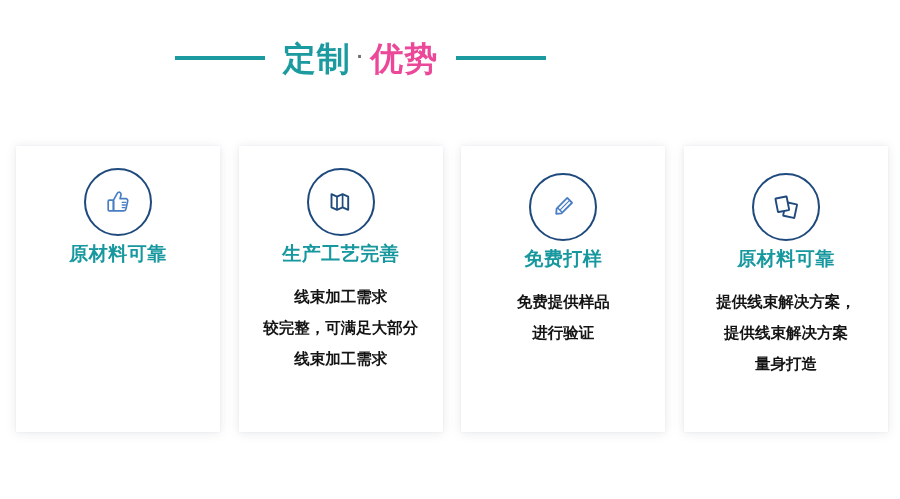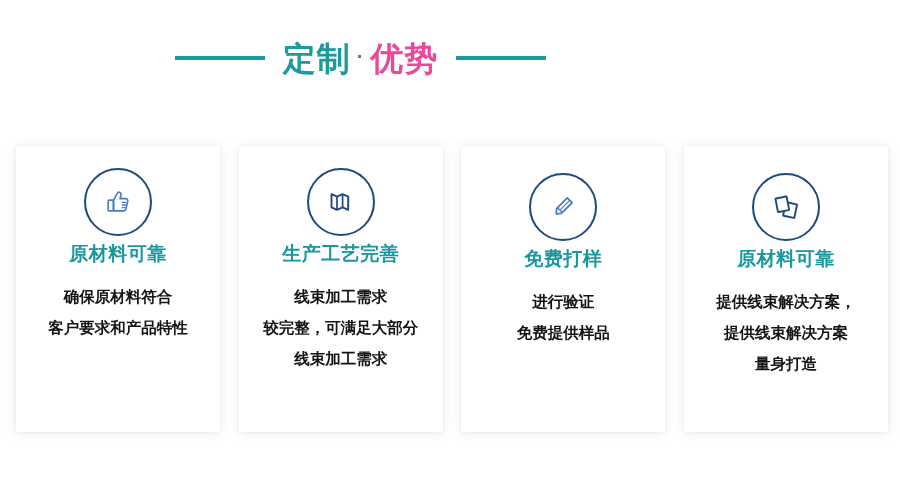--- a/index.html
+++ b/index.html
@@ -138,24 +138,20 @@
 
     <div class="card">
       <div class="icon-circle">
         <svg width="36" height="36" viewBox="0 0 36 36" fill="none">
           <path d="M13.5 16.2 L17.4 9.2 C17.9 8.2 19.1 7.9 20 8.4 C20.8 8.9 21.2 9.9 21 10.8 L20.1 14.7 L25.8 14.7 C27.1 14.7 28 15.9 27.7 17.1 L25.9 25.1 C25.7 26.1 24.8 26.8 23.8 26.8 L13.5 26.8 Z" stroke="#4a7ec4" stroke-width="1.7" stroke-linejoin="round"></path>
           <rect x="8.2" y="16.2" width="5.3" height="10.6" rx="1.1" stroke="#4a7ec4" stroke-width="1.7"></rect>
           <path d="M22.2 18.4 H25.6 M22.2 21 H25.4 M22.2 23.6 H25.1" stroke="#4a7ec4" stroke-width="1.3" stroke-linecap="round"></path>
         </svg>
       </div>
       <div class="card-title">原材料可靠</div>
-      <div class="card-desc">
-        <span class="line">确保原材料符合</span>
-        <span class="line">客户要求和产品特性</span>
-      </div>
     </div>
 
     <div class="card">
       <div class="icon-circle">
         <svg width="36" height="36" viewBox="0 0 36 36" fill="none">
           <path d="M8.5 10.2 L14 12.6 L19.6 10.2 L25.2 12.6 L25.2 25.8 L19.6 23.4 L14 25.8 L8.5 23.4 Z" stroke="#1f4a7d" stroke-width="1.9" stroke-linejoin="round"></path>
           <path d="M14 12.6 L14 25.8" stroke="#1f4a7d" stroke-width="1.7"></path>
           <path d="M19.6 10.2 L19.6 23.4" stroke="#1f4a7d" stroke-width="1.7"></path>
         </svg>
       </div>
@@ -172,22 +168,22 @@
         <svg width="36" height="36" viewBox="0 0 36 36" fill="none">
           <g transform="rotate(45 18 18)">
             <path d="M14.6 8.6 H21.4 V23.6 L18 27.6 L14.6 23.6 Z" stroke="#4a7ec4" stroke-width="1.8" stroke-linejoin="round"></path>
             <path d="M14.6 22.4 H21.4" stroke="#4a7ec4" stroke-width="1.5"></path>
             <path d="M18 9.4 L18 22" stroke="#4a7ec4" stroke-width="1.2"></path>
           </g>
         </svg>
       </div>
       <div class="card-title">免费打样</div>
       <div class="card-desc">
+        <span class="line">免费提供样品</span>
         <span class="line">进行验证</span>
-        <span class="line">免费提供样品</span>
       </div>
     </div>
 
     <div class="card lower">
       <div class="icon-circle">
         <svg width="36" height="36" viewBox="0 0 36 36" fill="none">
           <rect x="16.4" y="14.2" width="11.4" height="13.8" rx="0.6" transform="rotate(12 22.1 21.1)" stroke="#1f4a7d" stroke-width="1.9" stroke-linejoin="round" fill="#ffffff"></rect>
           <rect x="8.6" y="8.4" width="11.4" height="13.8" rx="0.6" transform="rotate(-11 14.3 15.3)" stroke="#1f4a7d" stroke-width="1.9" stroke-linejoin="round" fill="#ffffff"></rect>
         </svg>
       </div>

